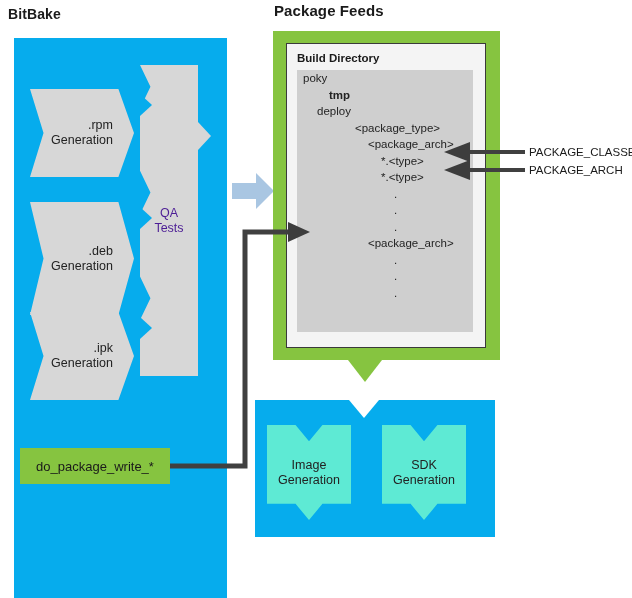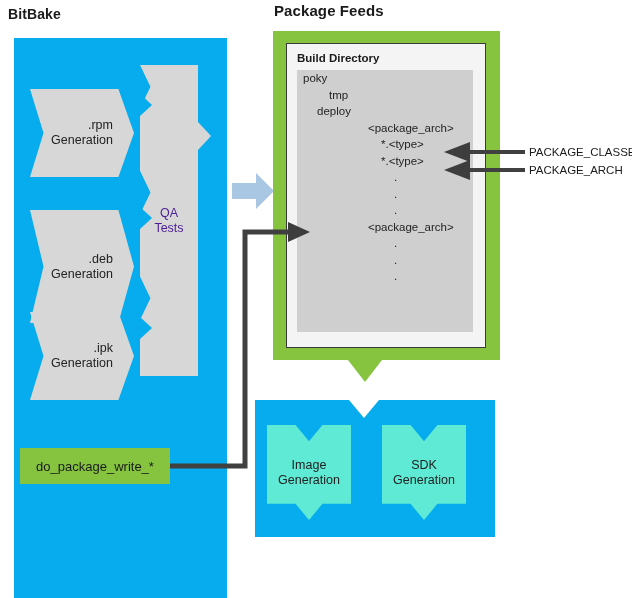--- a/index.html
+++ b/index.html
@@ -60,21 +60,21 @@
     line-height: 15px;
     text-align: right;
     display: flex;
     align-items: center;
     justify-content: center;
     -webkit-clip-path: polygon(0 0, 85% 0, 100% 50%, 85% 100%, 0 100%, 13% 50%);
     clip-path: polygon(0 0, 85% 0, 100% 50%, 85% 100%, 0 100%, 13% 50%);
     margin-top: 24px;
   }
   #rpm-gen { left: 30px; top: 65px;  width: 104px; height: 88px; }
-  #deb-gen { left: 30px; top: 186px; width: 104px; height: 113px; }
+  #deb-gen { left: 30px; top: 178px; width: 104px; height: 113px; }
   #ipk-gen { left: 30px; top: 288px; width: 104px; height: 88px; }
 
   
   #qa-tests {
     left: 140px; top: 65px;
     width: 58px; height: 311px;
     background: #D7D7D7;
     color: #4c1d95;
     font-size: 12.5px;
     line-height: 15px;
@@ -262,22 +262,23 @@
   <div class="abs" id="feeds-green"></div>
   <div class="abs" id="feeds-green-point"></div>
 
   <div class="abs" id="build-dir-card"></div>
 
   <div class="abs" id="build-dir-title">Build Directory</div>
 
   <div class="abs" id="tree-panel">
     <div id="tree-lines">
         <div class="tree-line" style="padding-left: 6px;">poky</div>
-        <div class="tree-line" style="padding-left: 32px;">tmp</div>
+        <div class="tree-line" style="padding-left: 32px; font-weight: bold;">tmp</div>
         <div class="tree-line" style="padding-left: 20px;">deploy</div>
+        <div class="tree-line" style="padding-left: 58px;">&lt;package_type&gt;</div>
         <div class="tree-line" style="padding-left: 71px;">&lt;package_arch&gt;</div>
         <div class="tree-line" style="padding-left: 84px;">*.&lt;type&gt;</div>
         <div class="tree-line" style="padding-left: 84px;">*.&lt;type&gt;</div>
         <div class="tree-line" style="padding-left: 97px;">.</div>
         <div class="tree-line" style="padding-left: 97px;">.</div>
         <div class="tree-line" style="padding-left: 97px;">.</div>
         <div class="tree-line" style="padding-left: 71px;">&lt;package_arch&gt;</div>
         <div class="tree-line" style="padding-left: 97px;">.</div>
         <div class="tree-line" style="padding-left: 97px;">.</div>
         <div class="tree-line" style="padding-left: 97px;">.</div>

